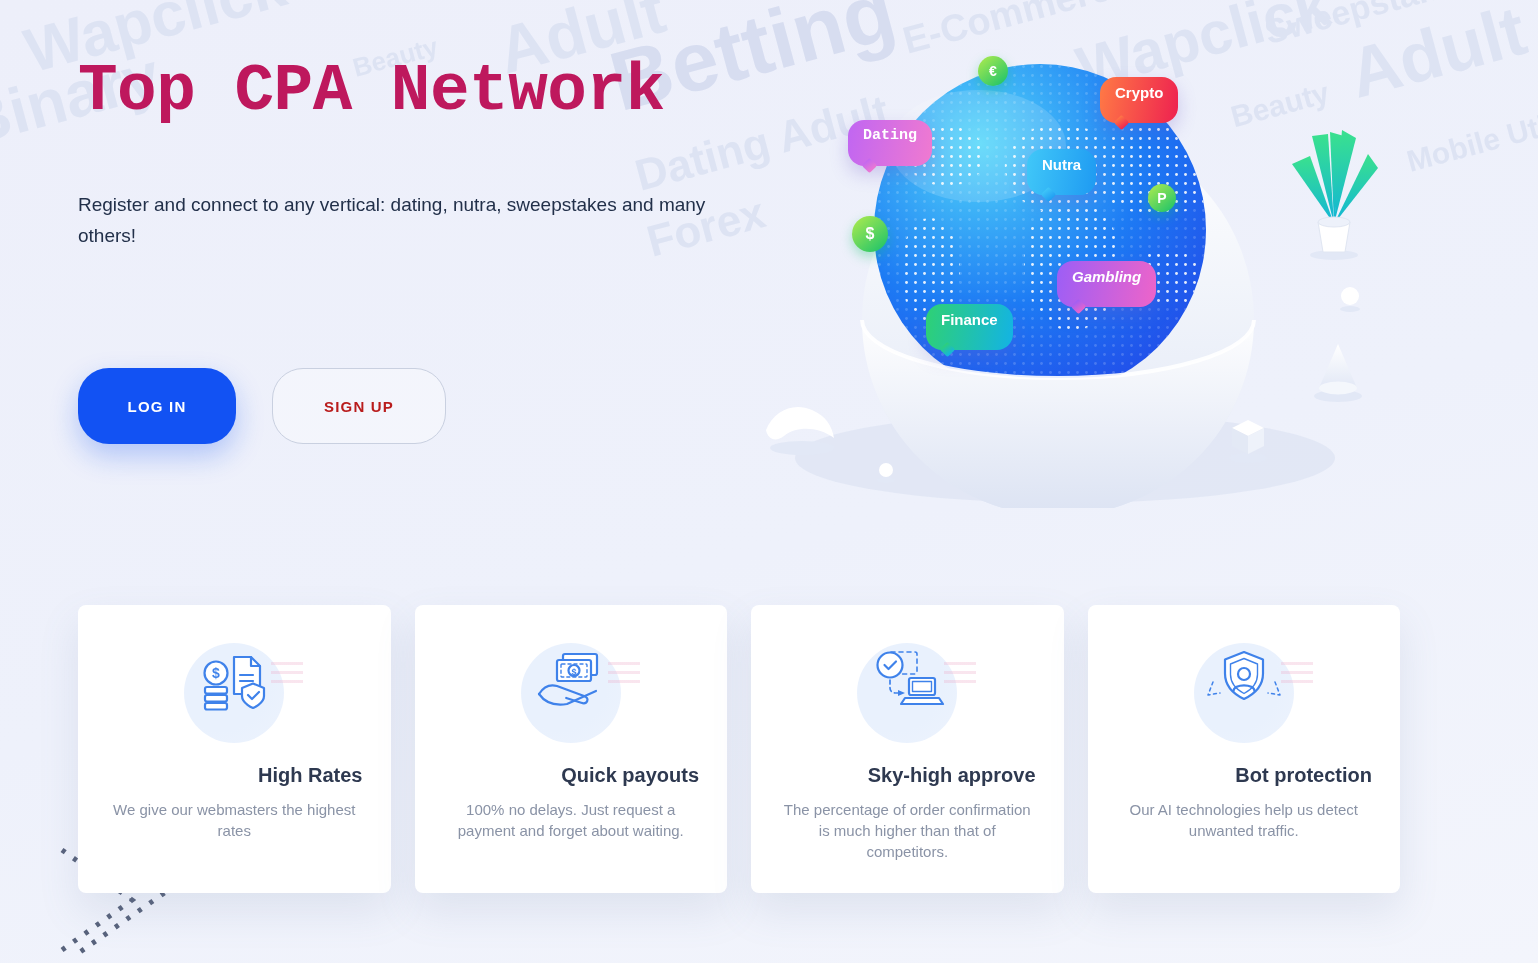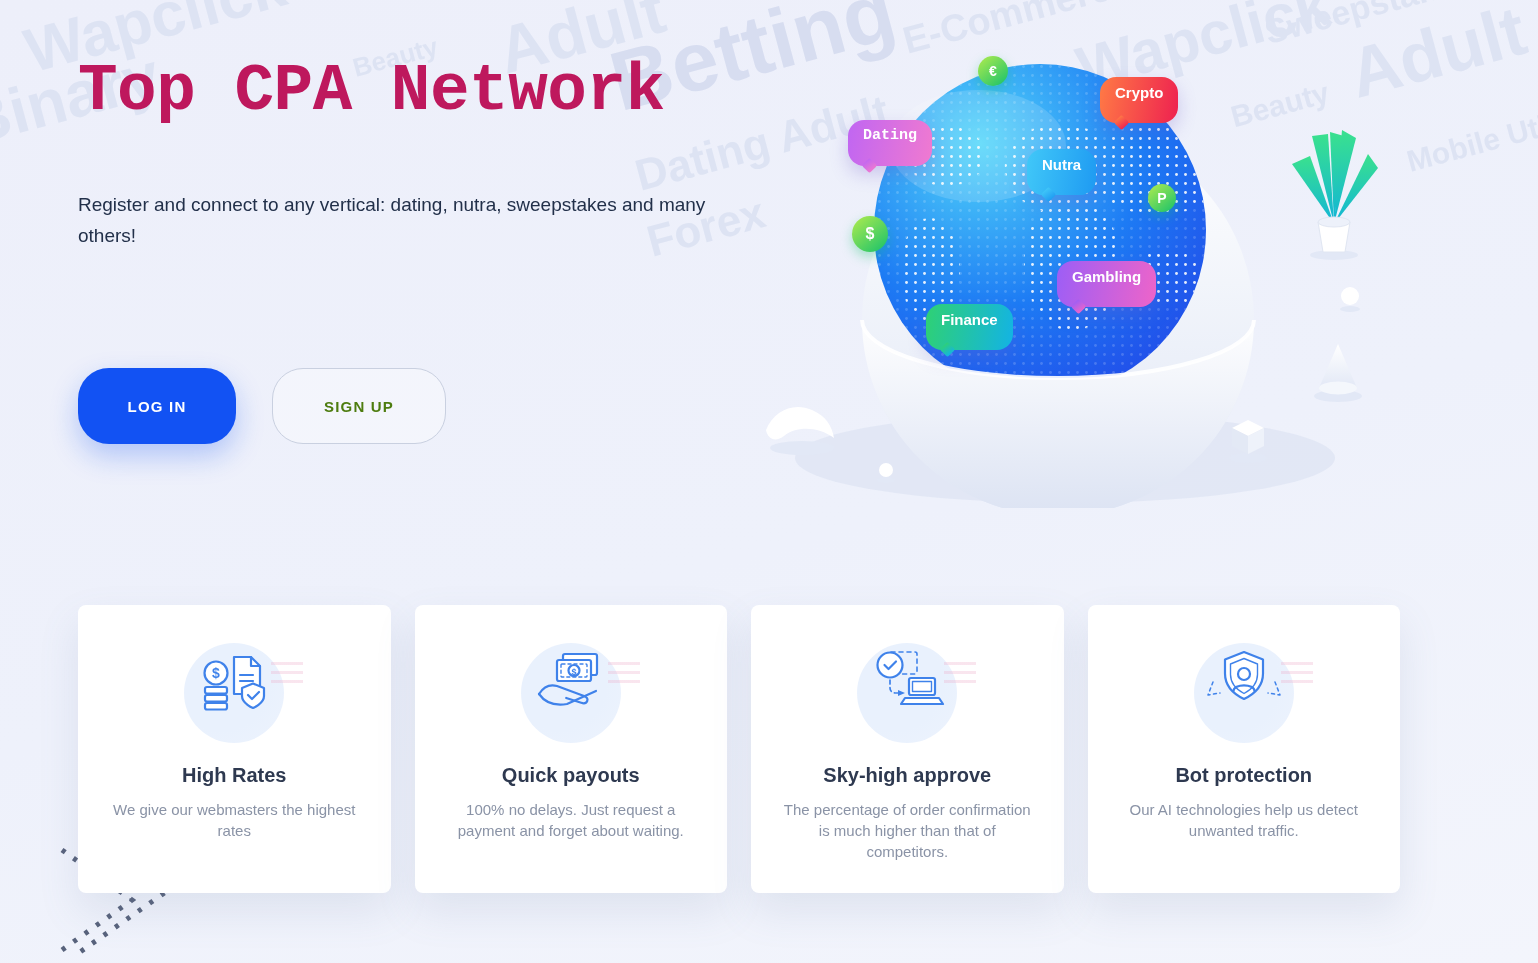--- a/index.html
+++ b/index.html
@@ -16,21 +16,21 @@
   
   .hero{position:absolute;left:78px;top:58px;width:660px;z-index:2;}
   .hero h1{margin:0;font-size:66px;line-height:1.04;color:#be185d;letter-spacing:-0.5px;font-weight:bold;font-family:Liberation Mono, monospace;}
   .hero-desc{margin-top:62px;font-size:19px;line-height:31px;color:#22304a;width:630px;}
   .hero-desc p{margin:0;}
   .hero-buttons{position:absolute;left:78px;top:368px;display:flex;gap:36px;z-index:2;}
   .btn{height:76px;border-radius:31px;font-size:15px;font-weight:bold;letter-spacing:1.2px;
        font-family:inherit;cursor:pointer;}
   .btn-login{width:158px;background:#1252f3;color:#ffffff;border:none;
              box-shadow:0 12px 28px rgba(18,82,243,.28);}
-  .btn-signup{width:174px;background:rgba(255,255,255,.35);border:1px solid #c9d0e0;color:#4d7c0f;text-align:center;}
+  .btn-signup{width:174px;background:rgba(255,255,255,.35);border:1px solid #c9d0e0;color:#b91c1c;text-align:center;}
   
   .illustration{position:absolute;left:760px;top:28px;width:700px;height:480px;z-index:1;}
   .illustration svg.globe-svg{position:absolute;left:0;top:0;}
   .vlabel{position:absolute;z-index:3;height:46px;line-height:31px;padding:0 15px;border-radius:16px;
           color:#fff;font-size:15px;font-weight:bold;box-shadow:0 8px 18px rgba(110,90,200,.28);}
   .vlabel::after{content:"";position:absolute;left:16px;bottom:-5px;width:11px;height:11px;
           background:inherit;border-radius:2px;transform:rotate(45deg);z-index:-1;}
   .lbl-dating{background:linear-gradient(100deg,#c066f2,#f07ad0);}
   .lbl-crypto{background:linear-gradient(100deg,#ff7a45,#ee2150);}
   .lbl-nutra{background:linear-gradient(100deg,#41c8f8,#1e9af2);text-align:center;}
@@ -47,21 +47,21 @@
   .features{position:absolute;left:78px;top:605px;width:1322px;display:grid;
             grid-template-columns:repeat(4,1fr);gap:24px;z-index:2;}
   .card{background:#ffffff;border-radius:8px;box-shadow:0 18px 40px rgba(108,124,166,.14);
         height:288px;box-sizing:border-box;padding:22px 28px 0;text-align:center;}
   .icon-wrap{position:relative;width:110px;height:110px;margin:8px auto 16px;}
   .blob{position:absolute;left:5px;top:5px;width:100px;height:100px;border-radius:50%;
         background:radial-gradient(circle at 38% 40%,#e9f1fd 55%,#edf3fd 100%);}
   .icon-wrap::after{content:"";position:absolute;right:-14px;top:24px;width:32px;height:26px;
         background:repeating-linear-gradient(180deg,rgba(236,170,200,.30) 0 3px,transparent 3px 9px);}
   .icon-wrap svg{position:relative;z-index:1;display:block;margin:11px auto 0;}
-  .card-title{margin:2px 0 12px;font-size:20px;color:#2e3950;font-weight:bold;}
+  .card-title{margin:2px 0 12px;font-size:20px;color:#2e3950;font-weight:bold;text-align:right;}
   .card-text{margin:0 auto;font-size:15px;line-height:21px;color:#8a93a6;max-width:256px;}
   
   .zigzag{position:absolute;left:60px;top:812px;z-index:1;}
 </style>
 </head>
 <body>
 
 <div>
   <div class="wm" style="left:22px;top:-18px;font-size:62px;">Wapclick</div>
   <div class="wm" style="left:352px;top:42px;font-size:26px;">Beauty</div>
@@ -175,21 +175,21 @@
       <polygon points="46,96 54,2 68,10" fill="url(#gLeaf)"></polygon>
       <polygon points="46,96 80,26 90,40" fill="url(#gLeaf)"></polygon>
       <polygon points="30,94 62,94 57,124 35,124" fill="#ffffff" stroke="#e0e6f2" stroke-width="1"></polygon>
       <ellipse cx="46" cy="94" rx="16" ry="5" fill="#edf1fa" stroke="#e0e6f2" stroke-width="1"></ellipse>
     </g>
   </svg>
 
   <div class="vlabel lbl-dating" style="left:88px;top:92px;font-family:Liberation Mono, monospace;">Dating</div>
   <div class="vlabel lbl-crypto" style="left:340px;top:49px;">Crypto</div>
   <div class="vlabel lbl-nutra" style="left:267px;top:121px;">Nutra</div>
-  <div class="vlabel lbl-gambling" style="left:297px;top:233px;">Gambling</div>
+  <div class="vlabel lbl-gambling" style="left:297px;top:233px;font-style:italic;">Gambling</div>
   <div class="vlabel lbl-finance" style="left:166px;top:276px;">Finance</div>
 
   <div class="coin coin-eur">€</div>
   <div class="coin coin-usd">$</div>
   <div class="coin coin-p">P</div>
 </div>
 
 <section class="features">
 
   <div class="card">

